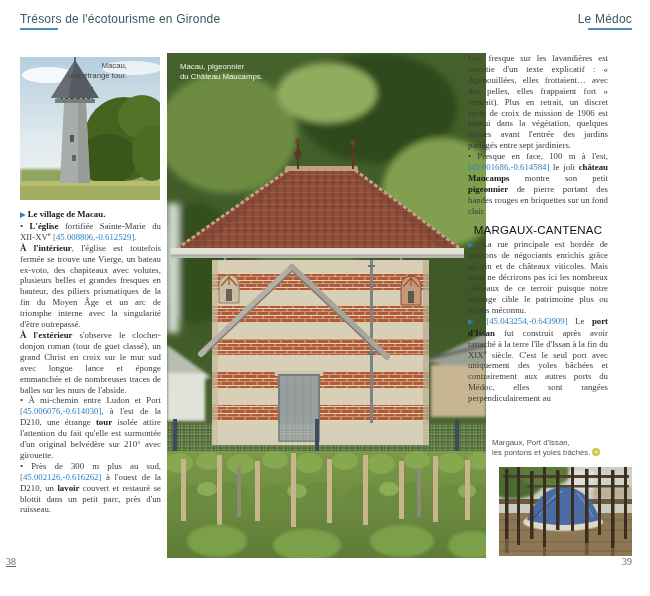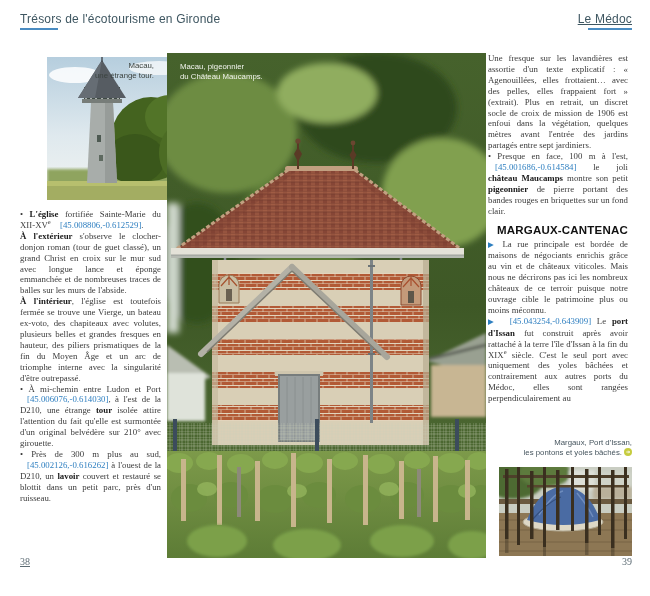--- a/index.html
+++ b/index.html
@@ -2,54 +2,54 @@
 <html lang="fr"><head>
 <meta charset="utf-8">
 <style>
   html,body{margin:0;padding:0;background:#ffffff;}
   .page{position:relative;width:650px;height:596px;background:#ffffff;overflow:hidden;
         font-family:"Liberation Serif","DejaVu Serif",serif;color:#3b3b3b;}
   
   .hdr{position:absolute;top:12px;font-family:"Liberation Sans","DejaVu Sans",sans-serif;
        font-size:12px;color:#3e5661;letter-spacing:0.2px;}
   .hdr-left{left:20px;}
-  .hdr-right{right:18px;text-align:right;text-decoration:underline;}
+  .hdr-right{right:18px;text-align:right;}
   .rule{position:absolute;top:28px;height:2px;background:#4a8cc2;}
   .rule-left{left:20px;width:38px;}
   .rule-right{right:18px;width:44px;}
   
   figure{margin:0;padding:0;position:absolute;}
-  .photo-left{left:20px;top:57px;width:112px;height:143px;margin-left:27px;}
+  .photo-left{left:20px;top:57px;width:112px;height:143px;}
   .photo-main{left:167px;top:53px;width:319px;height:505px;border-radius:25px;}
   .photo-port{left:499px;top:467px;width:133px;height:89px;}
   figure svg{display:block;}
   .ph-caption{position:absolute;font-family:"Liberation Sans","DejaVu Sans",sans-serif;
               font-size:7.8px;line-height:9.5px;}
   .cap-tower{top:4px;right:5px;text-align:right;color:#3c4440;}
   .cap-main{top:9px;left:13px;text-align:left;color:#f2f4ee;}
   
   .col{position:absolute;font-size:8.8px;line-height:10.9px;text-align:justify;
        overflow:hidden;hyphens:auto;}
   .col-left{left:20px;top:209px;width:141px;height:342px;}
-  .col-right{left:488px;top:53px;width:140px;height:392px;}
+  .col-right{left:468px;top:53px;width:140px;height:392px;}
   .col p{margin:0;padding:0;}
   .seg-b{font-weight:bold;color:#1a1a1a;}
-  .seg-u{color:#2e7fc0;margin-left:7px;}
+  .seg-u{color:#2e7fc0;}
   .seg-m{color:#2e7fc0;font-size:7.5px;}
   .seg-sup{vertical-align:super;font-size:6.5px;line-height:0;}
   .section-h{font-family:"Liberation Sans","DejaVu Sans",sans-serif;font-size:11.5px;
-             font-weight:bold;color:#111;margin:8px 0 3px 0;letter-spacing:0.2px;text-align:right;}
-  
-  .caption-right{position:absolute;top:438px;right:18px;width:140px;text-align:right;
+             font-weight:normal;color:#111;margin:8px 0 3px 0;letter-spacing:0.2px;text-align:center;}
+  
+  .caption-right{position:absolute;top:438px;right:18px;width:140px;text-align:left;
                  font-family:"Liberation Sans","DejaVu Sans",sans-serif;
                  font-size:7.8px;line-height:9.5px;color:#46555e;}
   .caption-right svg{vertical-align:-1px;margin-left:2px;}
   
   .pageno{position:absolute;top:556px;font-size:10px;color:#5c6b73;}
-  .pageno-left{left:20px;text-decoration:underline;}
+  .pageno-left{left:6px;text-decoration:underline;}
   .pageno-right{right:18px;}
 </style>
 </head>
 <body>
 
 <div class="page">
 
   <div class="hdr hdr-left">Trésors de l'écotourisme en Gironde</div>
   <div class="hdr hdr-right">Le Médoc</div>
   <div class="rule rule-left"></div>
@@ -100,23 +100,24 @@
         <line x1="55" y1="0" x2="55" y2="5" stroke="#40464c" stroke-width="1.4"></line>
       </g>
     </svg>
     <div class="ph-caption cap-tower">
       <div>Macau,</div>
       <div>une étrange tour.</div>
     </div>
   </figure>
 
   <div class="col col-left">
+    <p><span class="seg-m">▶ </span><span class="seg-b">Le village de Macau.</span></p>
     <p><span>• </span><span class="seg-b">L'église</span><span> fortifiée Sainte-Marie du XII-XV</span><span class="seg-sup">e</span><span> </span><span class="seg-u">[45.008806,-0.612529]</span><span>.</span></p>
+    <p><span class="seg-b">À l'intérieur</span><span>, l'église est toutefois fermée se trouve une Vierge, un bateau ex-voto, des chapiteaux avec volutes, plusieurs belles et grandes fresques en hauteur, des piliers prismatiques de la fin du Moyen Âge et un arc de triomphe interne avec la singularité d'être outrepassé.</span></p>
     <p><span class="seg-b">À l'extérieur</span><span> s'observe le clocher-donjon roman (tour de guet classé), un grand Christ en croix sur le mur sud avec longue lance et éponge emmanchée et de nombreuses traces de balles sur les murs de l'abside.</span></p>
-    <p><span class="seg-b">À l'intérieur</span><span>, l'église est toutefois fermée se trouve une Vierge, un bateau ex-voto, des chapiteaux avec volutes, plusieurs belles et grandes fresques en hauteur, des piliers prismatiques de la fin du Moyen Âge et un arc de triomphe interne avec la singularité d'être outrepassé.</span></p>
     <p><span>• À mi-chemin entre Ludon et Port </span><span class="seg-u">[45.006076,-0.614030]</span><span>, à l'est de la D210, une étrange </span><span class="seg-b">tour</span><span> isolée attire l'attention du fait qu'elle est surmontée d'un original belvédère sur 210° avec girouette.</span></p>
     <p><span>• Près de 300 m plus au sud, </span><span class="seg-u">[45.002126,-0.616262]</span><span> à l'ouest de la D210, un </span><span class="seg-b">lavoir</span><span> couvert et restauré se blottit dans un petit parc, près d'un ruisseau.</span></p>
   </div>
 
   <figure class="photo-main">
     <svg width="319" height="505" viewBox="0 0 319 505">
       <defs>
         <linearGradient id="bgG" x1="0" y1="0" x2="0" y2="1">
           <stop offset="0" stop-color="#46622c"></stop>
             <stop offset="0.5" stop-color="#3e5826"></stop>

